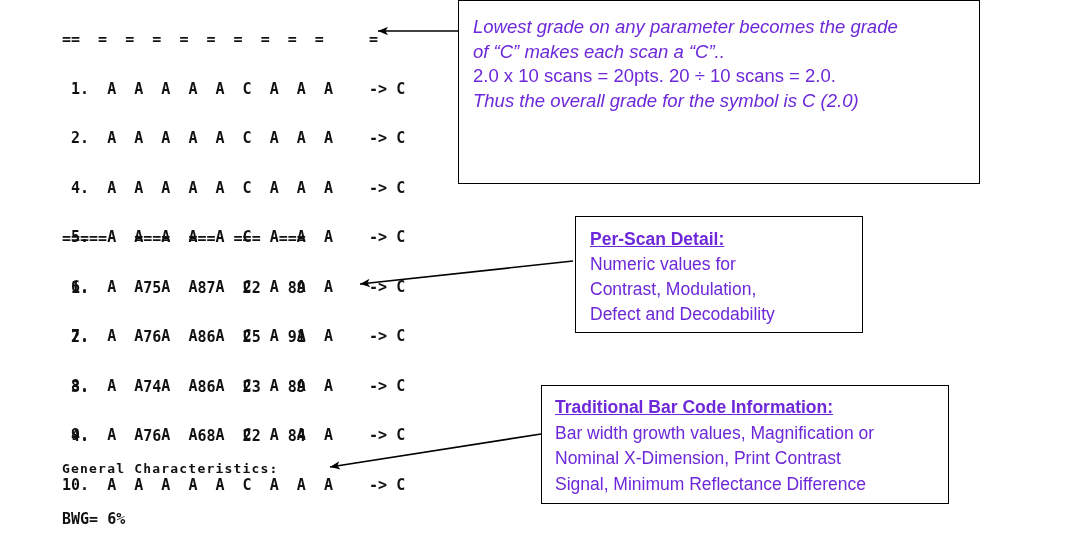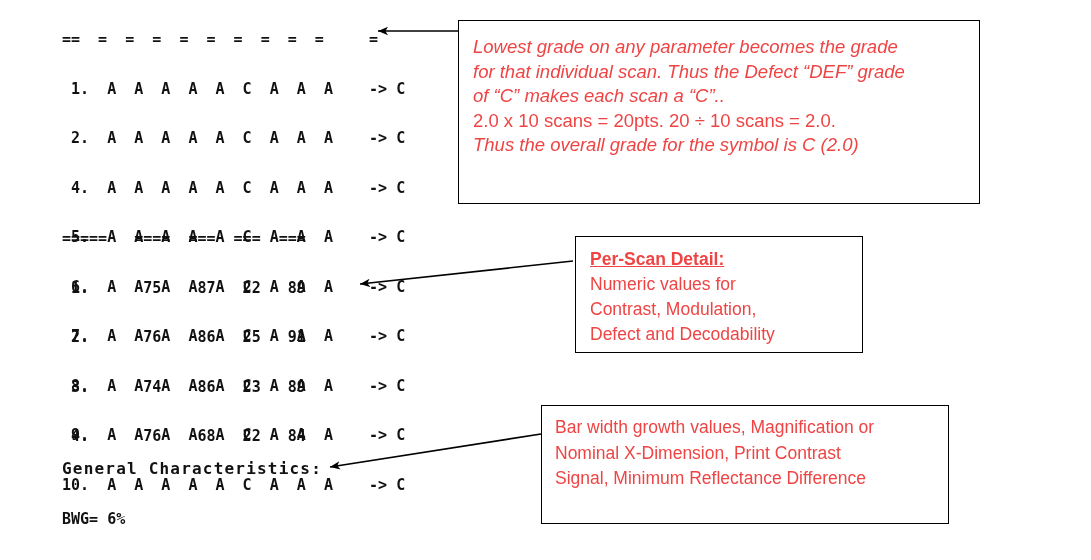--- a/index.html
+++ b/index.html
@@ -29,31 +29,30 @@
     font-weight: 700;
   }
   #grade-lines { left: 62px; top: -2px; }
   #scan-table  { left: 62px; top: 197px; }
   #gen-char    { left: 62px; top: 428px; }
 
   .mono-row { white-space: pre; }
   .gen-head {
     font-weight: 700;
     letter-spacing: 1.2px;
-    font-size: 16px;
+    font-size: 13px;
   }
 
   
   .callout {
     position: absolute;
     box-sizing: border-box;
     border: 1.6px solid #000000;
     background: #ffffff;
-    color: #ef4444;
-    margin-top: 20px;
+    color: #6d28d9;
   }
   .callout .line {
     white-space: nowrap;
   }
 
   #callout-grade {
     left: 458px;
     top: 0px;
     width: 522px;
     height: 184px;
@@ -131,34 +130,34 @@
     <div class="mono-row gen-head">General Characteristics:</div>
     <div class="mono-row">BWG= 6%</div>
     
     
     
     
   </div>
 
   <div class="callout" id="callout-grade">
     <div class="line italic">Lowest grade on any parameter becomes the grade</div>
-    <div class="line italic">for that individual scan. Thus the Defect “DEF” grade</div>
     <div class="line italic">of “C” makes each scan a “C”..</div>
     <div class="line upright">2.0 x 10 scans = 20pts.  20 ÷ 10 scans = 2.0.</div>
     <div class="line italic">Thus the overall grade for the symbol is C (2.0)</div>
   </div>
 
   <div class="callout" id="callout-perscan">
     <div class="line title">Per-Scan Detail:</div>
     <div class="line">Numeric values for</div>
     <div class="line">Contrast, Modulation,</div>
     <div class="line">Defect and Decodability</div>
   </div>
 
   <div class="callout" id="callout-barcode">
+    <div class="line title">Traditional Bar Code Information:</div>
     <div class="line">Bar width growth values, Magnification or</div>
     <div class="line">Nominal X-Dimension, Print Contrast</div>
     <div class="line">Signal, Minimum Reflectance Difference</div>
   </div>
 
   <svg class="arrow-svg" viewBox="0 0 1091 560">
     <defs>
       <marker id="ah" markerWidth="11" markerHeight="9" refX="10" refY="4.5" orient="auto" markerUnits="userSpaceOnUse">
         <path d="M10,4.5 L0,0.3 L2.6,4.5 L0,8.7 Z" fill="#000000"></path>
       </marker>

